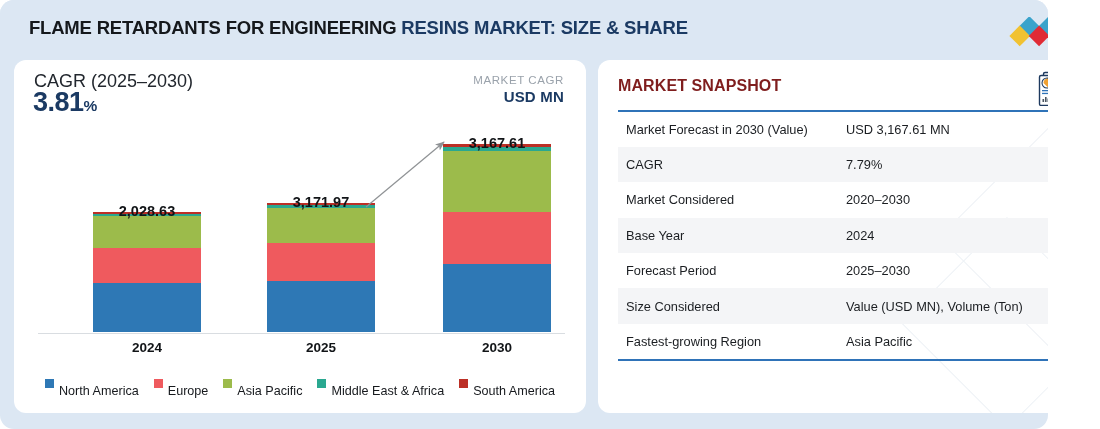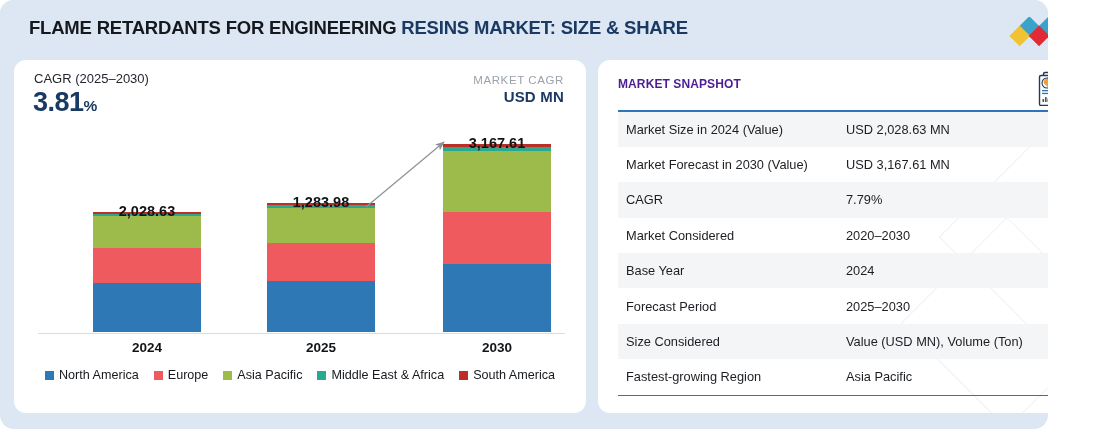--- a/index.html
+++ b/index.html
@@ -36,21 +36,21 @@
   }
 
   
   #chart-card {
     position: absolute; left: 14px; top: 60px;
     width: 572px; height: 353px;
     background: #ffffff; border-radius: 12px;
   }
   #cagr-label {
     position: absolute; left: 20px; top: 11px;
-    font-size: 13px; color: #22272e;
+    font-size: 18px; color: #22272e;
   }
   #cagr-value {
     position: absolute; left: 19px; top: 27px;
     font-size: 27px; font-weight: bold; color: #1b3a63;
     letter-spacing: -0.5px;
   }
   #cagr-value .pct { font-size: 15.5px; font-weight: bold; }
 
   #ms-label {
     position: absolute; right: 22px; top: 14px;
@@ -93,39 +93,39 @@
            pointer-events: none; }
 
   
   #legend {
     position: absolute; left: 0px; top: 308px; width: 572px;
     display: flex; justify-content: center; align-items: center;
     gap: 15px;
   }
   .legend-item { display: flex; align-items: center; gap: 5px; }
   .legend-swatch { width: 9px; height: 9px; display: block; }
-  .legend-text { font-size: 12.6px; color: #16191d; white-space: nowrap; }
+  .legend-text { font-size: 12.6px; color: #16191d; white-space: nowrap; margin-top: 16px; }
 
   
   #snapshot-card {
     position: absolute; left: 598px; top: 60px;
     width: 488px; height: 353px;
     background: #ffffff; border-radius: 12px;
     overflow: hidden;
   }
   .watermark {
     position: absolute; border: 1px solid #eef2f6;
     pointer-events: none;
   }
   #wm1 { width: 170px; height: 170px; right: -58px; top: 92px; transform: rotate(45deg); }
   #wm2 { width: 150px; height: 150px; right: 4px; top: 188px; transform: rotate(45deg); }
 
   #snapshot-title {
     position: absolute; left: 20px; top: 17px;
-    font-size: 12px; font-weight: bold; color: #4c1d95;
+    font-size: 16px; font-weight: bold; color: #7f1d1d;
     letter-spacing: 0.1px;
   }
   #report-icon {
     position: absolute; right: 16px; top: 10px; width: 34px; height: 36px;
   }
   #table {
     position: absolute; left: 20px; top: 50px; width: 450px;
   }
   .rule {
     height: 1.5px; background: #2f73b8; width: 450px;
@@ -188,21 +188,21 @@
         </div>
         <div class="bar-total" style="left: 63px; width: 140px; top: 75.2822px;">2,028.63</div>
         <div class="xtick" style="left: 83px; width: 100px;">2024</div>
         <div class="bar" style="left: 252px; width: 110px; height: 130.606px;">
           <div class="seg" style="background: rgb(46, 120, 181); height: 39.7378%;"></div>
           <div class="seg" style="background: rgb(239, 90, 94); height: 29.4014%;"></div>
           <div class="seg" style="background: rgb(156, 187, 75); height: 27.5638%;"></div>
           <div class="seg" style="background: rgb(42, 168, 144); height: 1.9754%;"></div>
           <div class="seg" style="background: rgb(188, 47, 38); height: 1.32168%;"></div>
         </div>
-        <div class="bar-total" style="left: 237px; width: 140px; top: 66.3938px;">1,283.98</div>
+        <div class="bar-total" style="left: 237px; width: 140px; top: 66.3938px;">3,171.97</div>
         <div class="xtick" style="left: 257px; width: 100px;">2025</div>
         <div class="bar" style="left: 428px; width: 110px; height: 190.057px;">
           <div class="seg" style="background: rgb(46, 120, 181); height: 36.305%;"></div>
           <div class="seg" style="background: rgb(239, 90, 94); height: 27.7812%;"></div>
           <div class="seg" style="background: rgb(156, 187, 75); height: 32.0431%;"></div>
           <div class="seg" style="background: rgb(42, 168, 144); height: 2.20987%;"></div>
           <div class="seg" style="background: rgb(188, 47, 38); height: 1.66087%;"></div>
         </div>
         <div class="bar-total" style="left: 413px; width: 140px; top: 6.9434px;">3,167.61</div>
         <div class="xtick" style="left: 433px; width: 100px;">2030</div>
@@ -261,24 +261,20 @@
       <rect x="6.5" y="29" width="1.6" height="3" fill="#4a5560"></rect>
       <rect x="9" y="27" width="1.6" height="5" fill="#4a5560"></rect>
       <rect x="11.5" y="28.5" width="1.6" height="3.5" fill="#4a5560"></rect>
       <rect x="16" y="27.5" width="7" height="1.2" fill="#2f73b8"></rect>
       <rect x="16" y="30" width="7" height="1.2" fill="#2f73b8"></rect>
     </svg>
 
     <div id="table">
       <div class="rule"></div>
 
-      <div class="trow alt">
-          <div class="tkey">Market Size in 2024 (Value)</div>
-          <div class="tval">USD 2,028.63 MN</div>
-        </div>
         <div class="trow">
           <div class="tkey">Market Forecast in 2030 (Value)</div>
           <div class="tval">USD 3,167.61 MN</div>
         </div>
         <div class="trow alt">
           <div class="tkey">CAGR</div>
           <div class="tval">7.79%</div>
         </div>
         <div class="trow">
           <div class="tkey">Market Considered</div>

